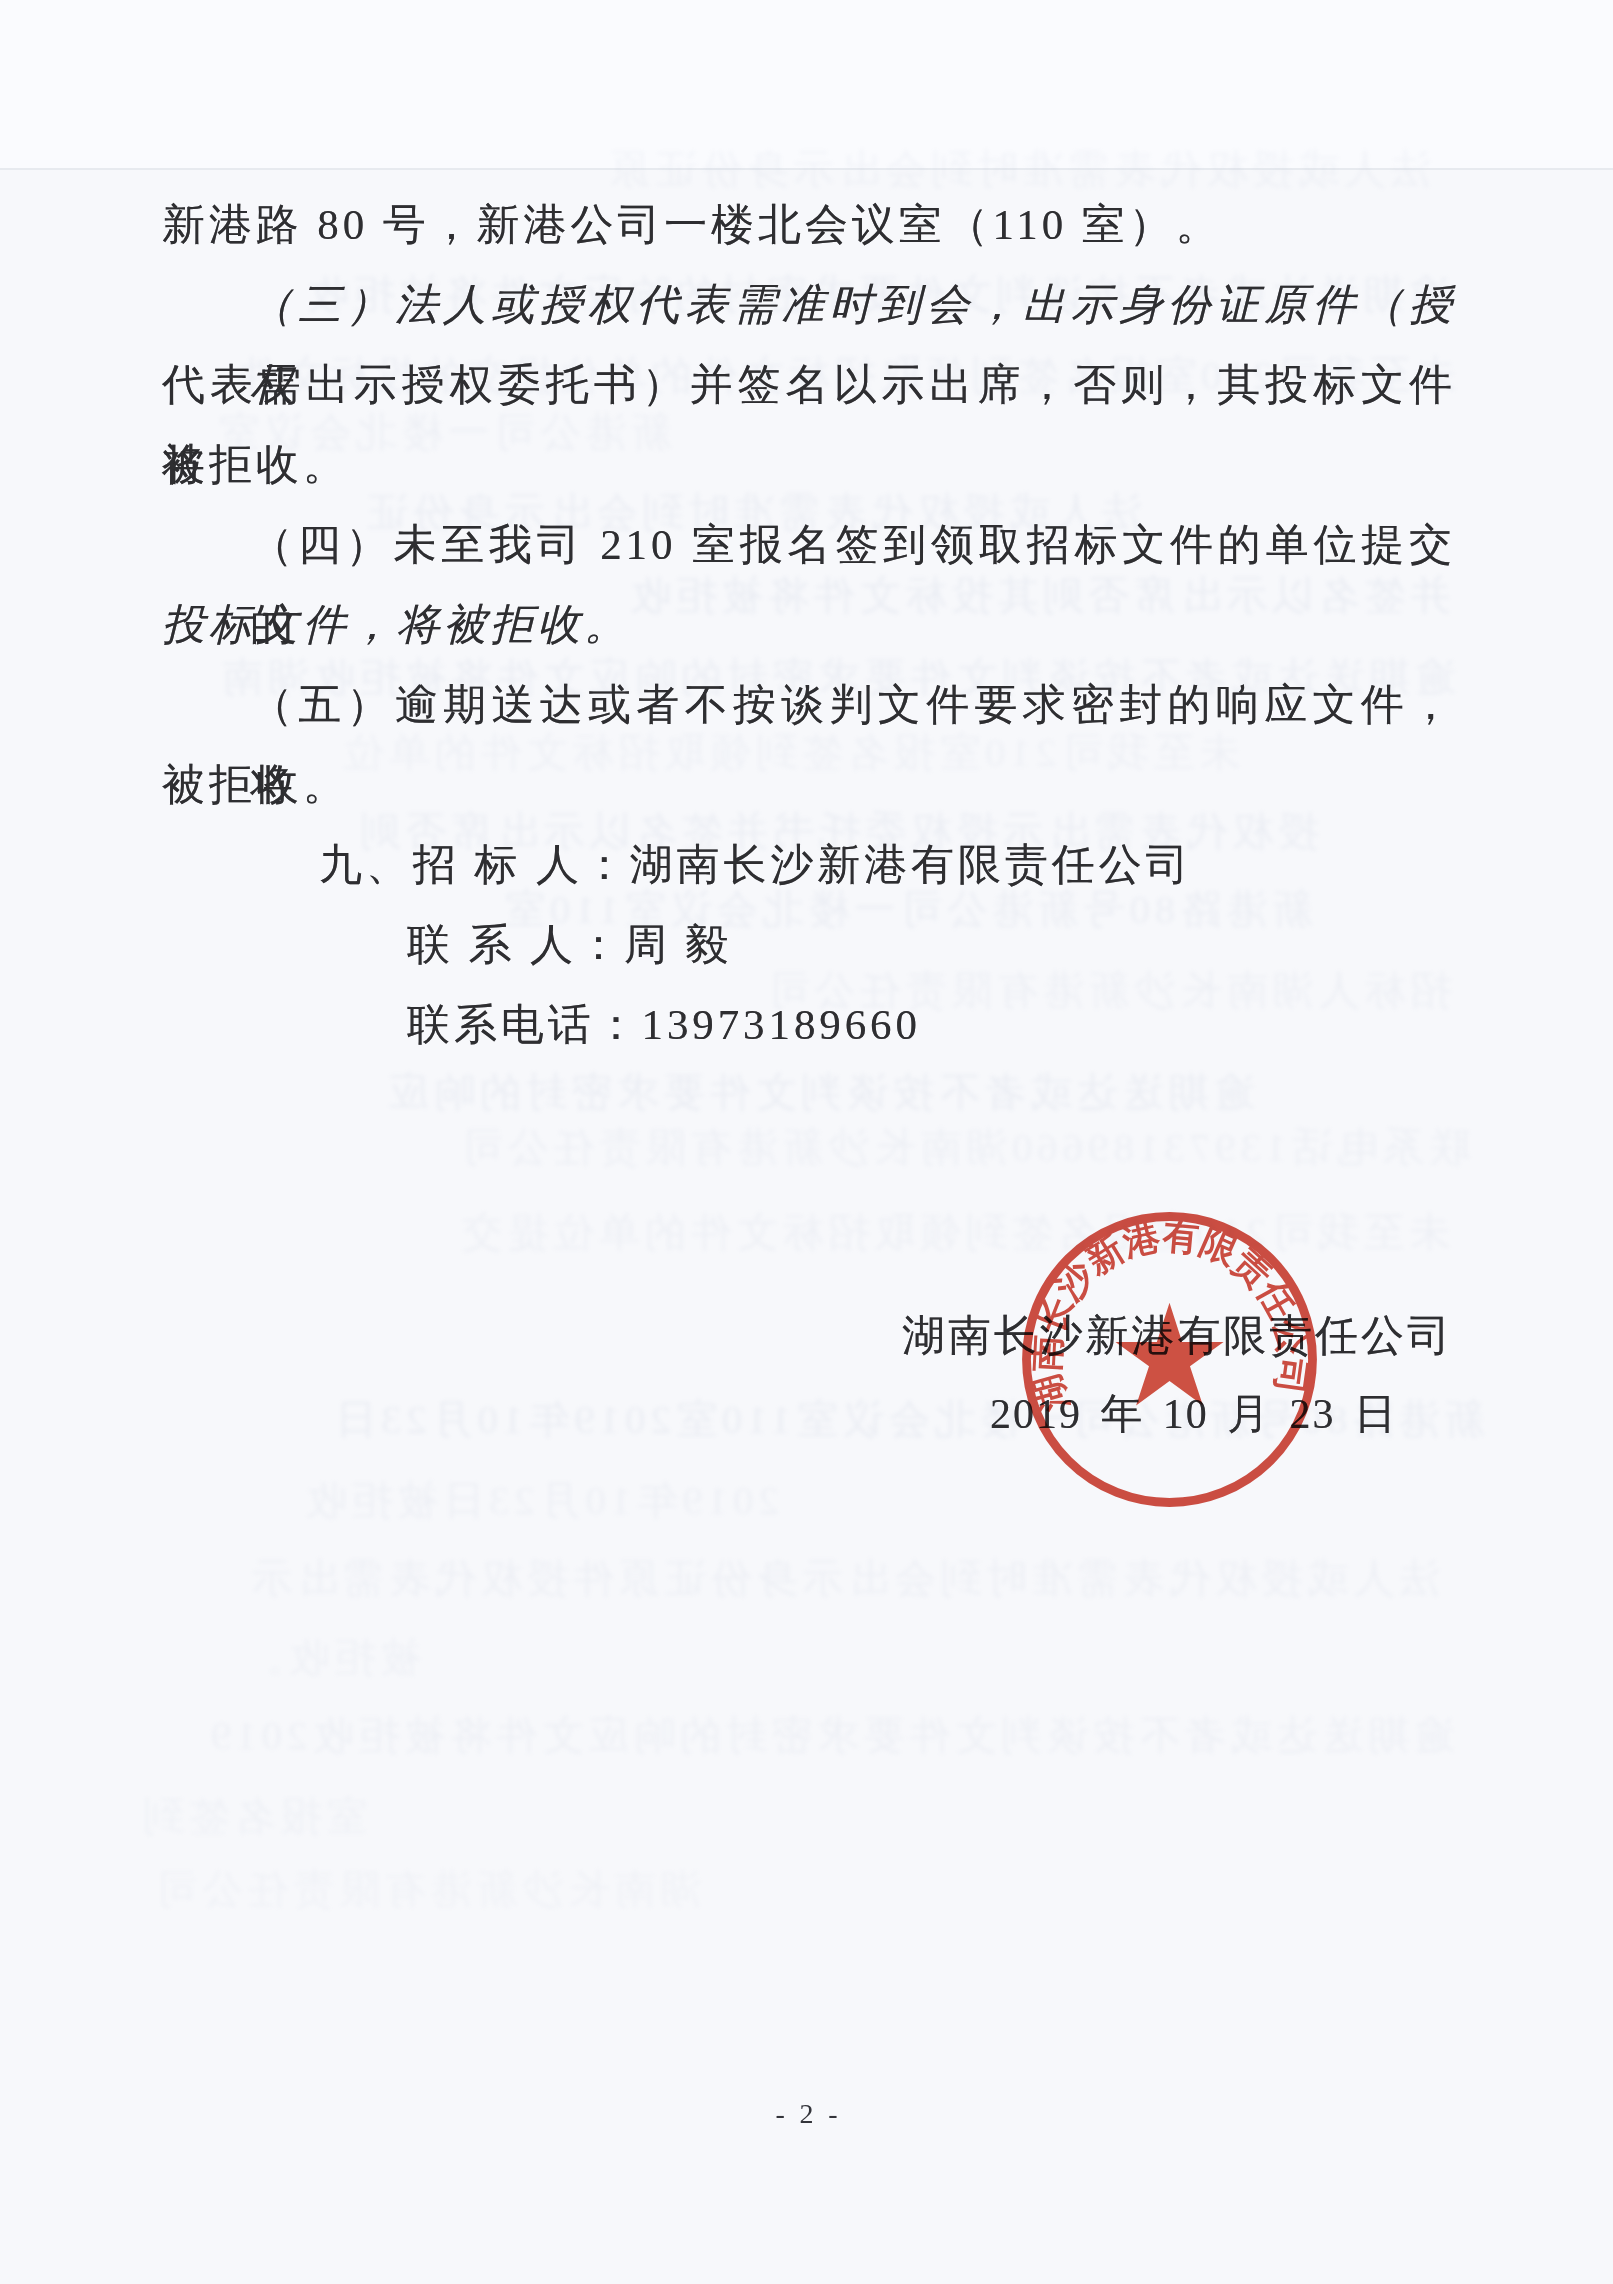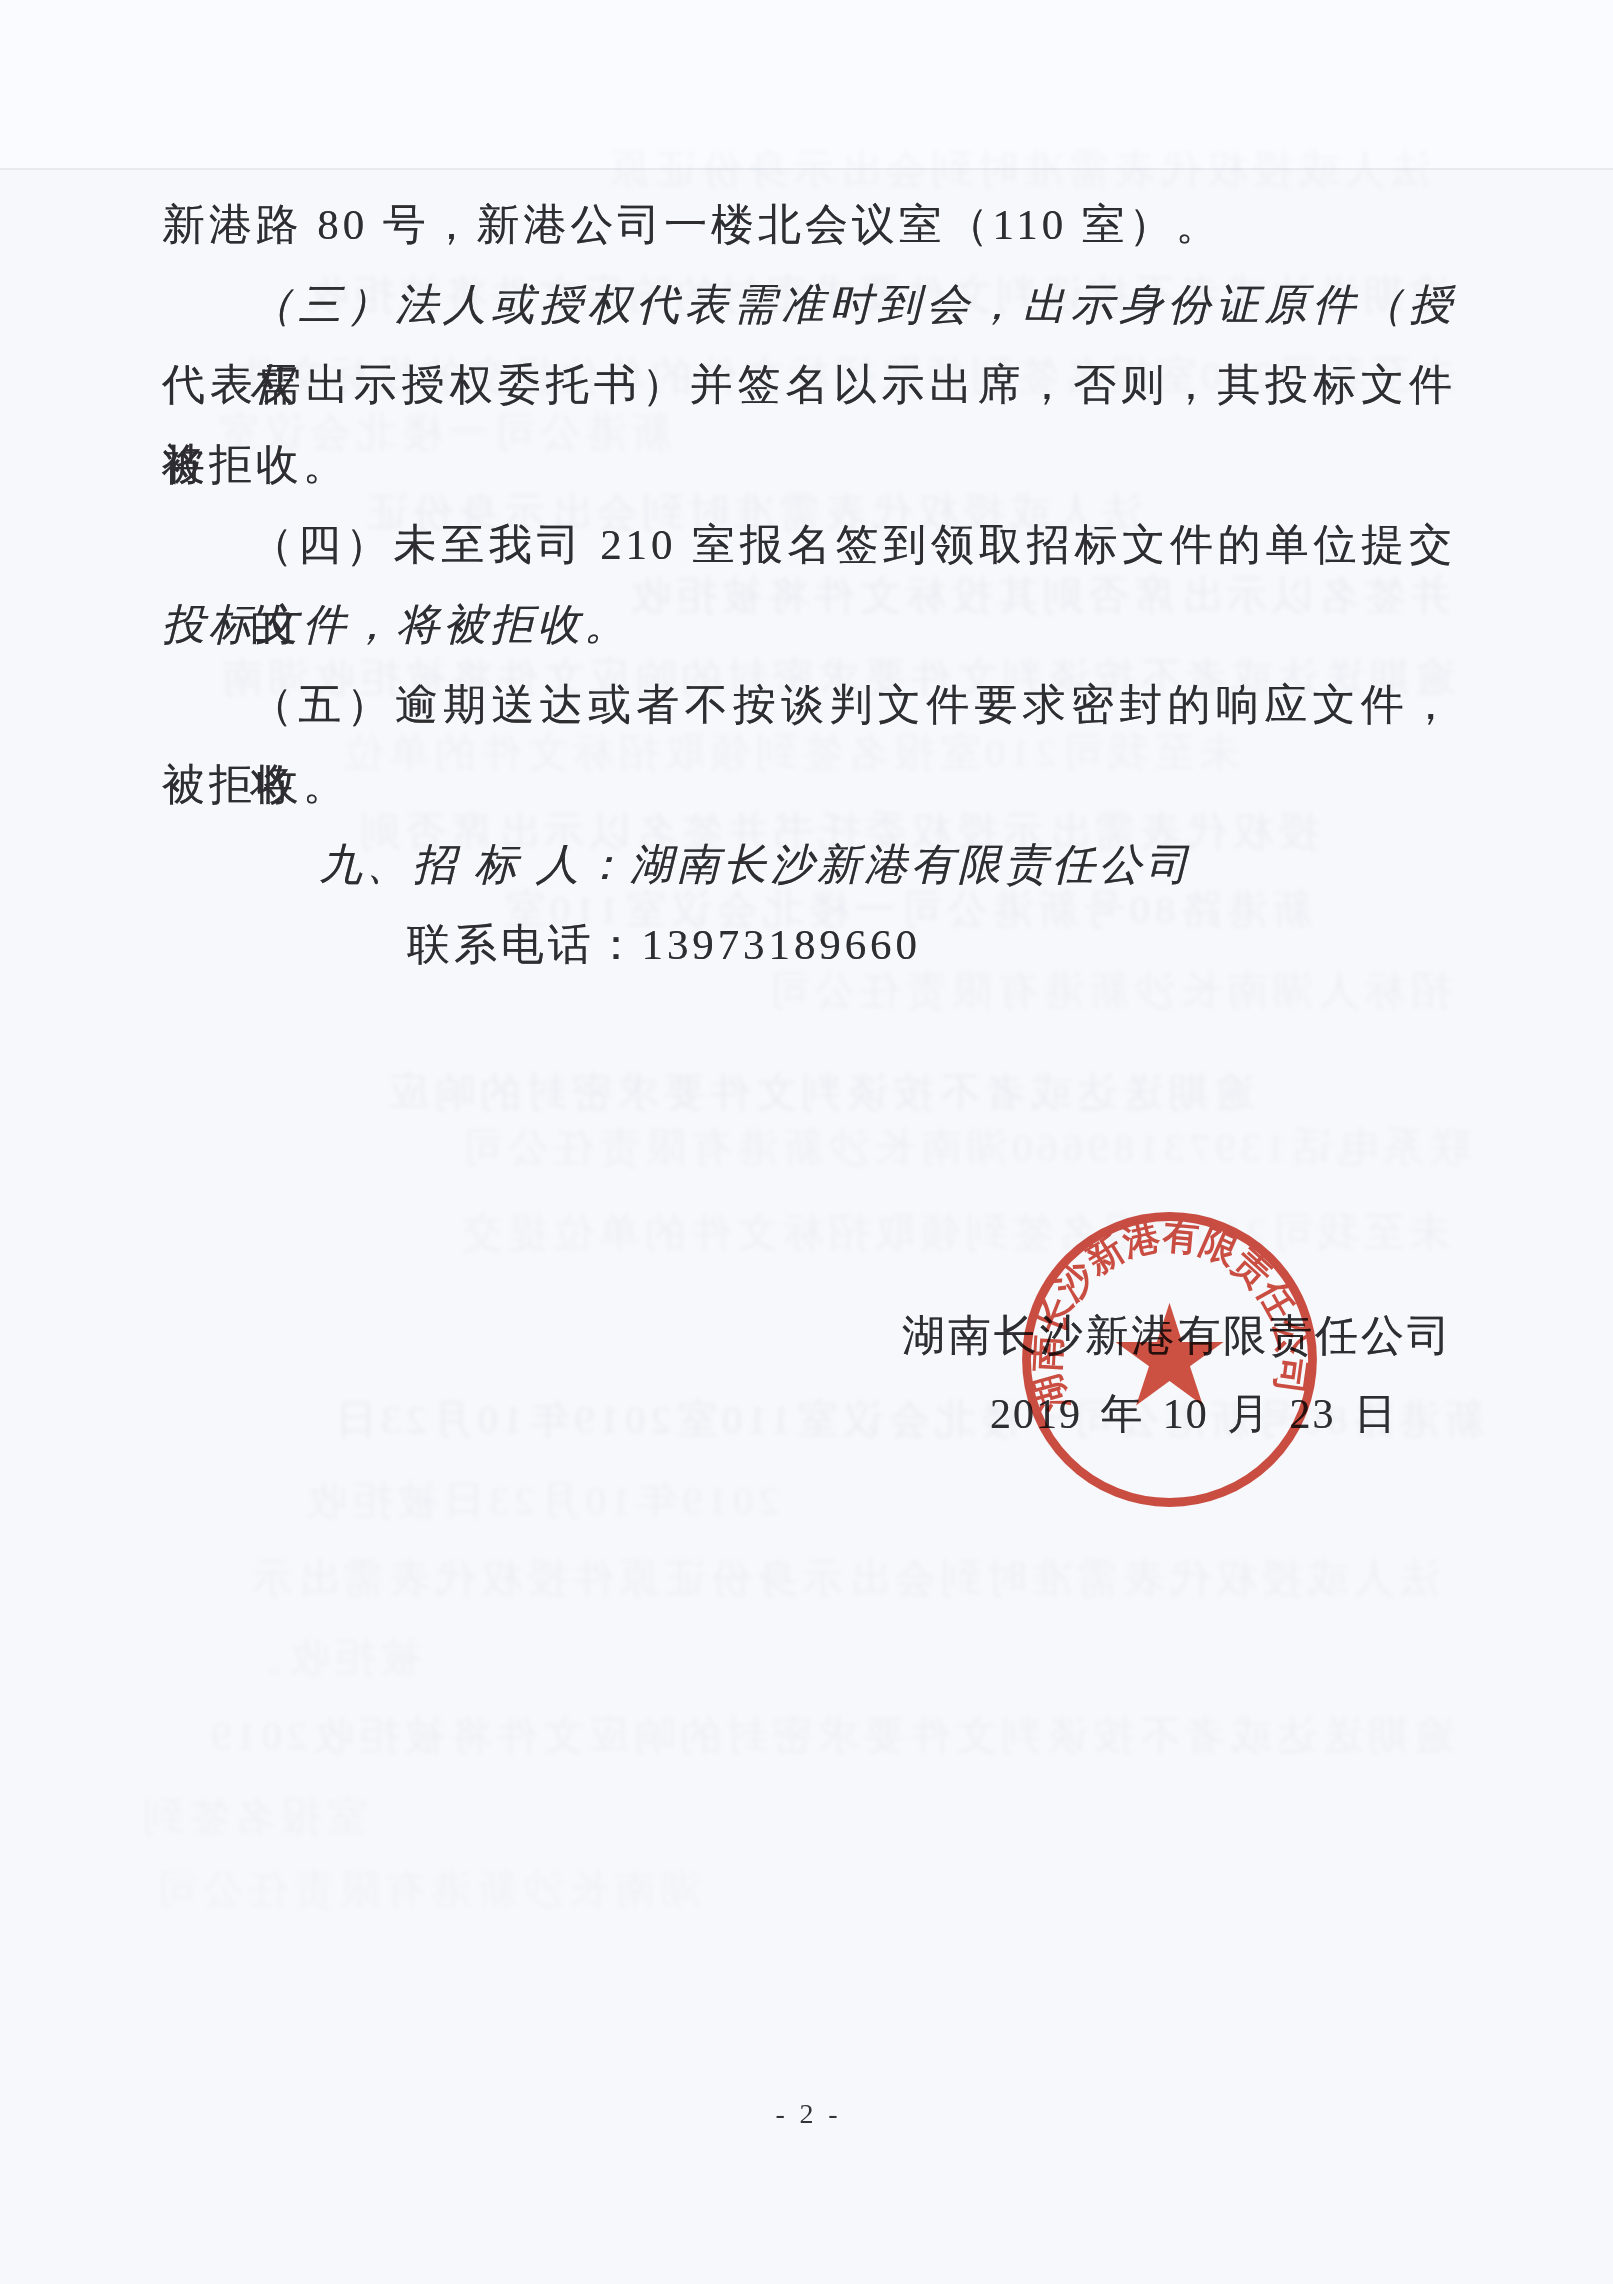--- a/index.html
+++ b/index.html
@@ -88,21 +88,22 @@
 
   <div id="body-text">
       <div class="body-line" style="margin-left: 0px;">新港路 80 号，新港公司一楼北会议室（110 室）。</div>
       <div class="body-line justify" style="margin-left: 88px; width: 1206px; font-style: italic;">（三）法人或授权代表需准时到会，出示身份证原件（授权</div>
       <div class="body-line justify" style="margin-left: 0px; width: 1294px;">代表需出示授权委托书）并签名以示出席，否则，其投标文件将</div>
       <div class="body-line" style="margin-left: 0px;">被拒收。</div>
       <div class="body-line justify" style="margin-left: 88px; width: 1206px;">（四）未至我司 210 室报名签到领取招标文件的单位提交的</div>
       <div class="body-line" style="margin-left: 0px; font-style: italic;">投标文件，将被拒收。</div>
       <div class="body-line justify" style="margin-left: 88px; width: 1206px;">（五）逾期送达或者不按谈判文件要求密封的响应文件，将</div>
       <div class="body-line" style="margin-left: 0px;">被拒收。</div>
-      <div class="body-line" style="margin-left: 157px; font-style: italic;">九、招 标 人：湖南长沙新港有限责任公司</div>
+      <div class="body-line" style="margin-left: 157px;">九、招 标 人：湖南长沙新港有限责任公司</div>
+      <div class="body-line" style="margin-left: 245px;">联 系 人：周 毅</div>
       <div class="body-line" style="margin-left: 245px;">联系电话：13973189660</div>
     </div>
 
   <div id="signature">
     <div class="sig-company">湖南长沙新港有限责任公司</div>
     <div class="sig-date">2019 年 10 月 23 日</div>
   </div>
 
   <svg id="seal" viewBox="0 0 340 340">
     <defs>

